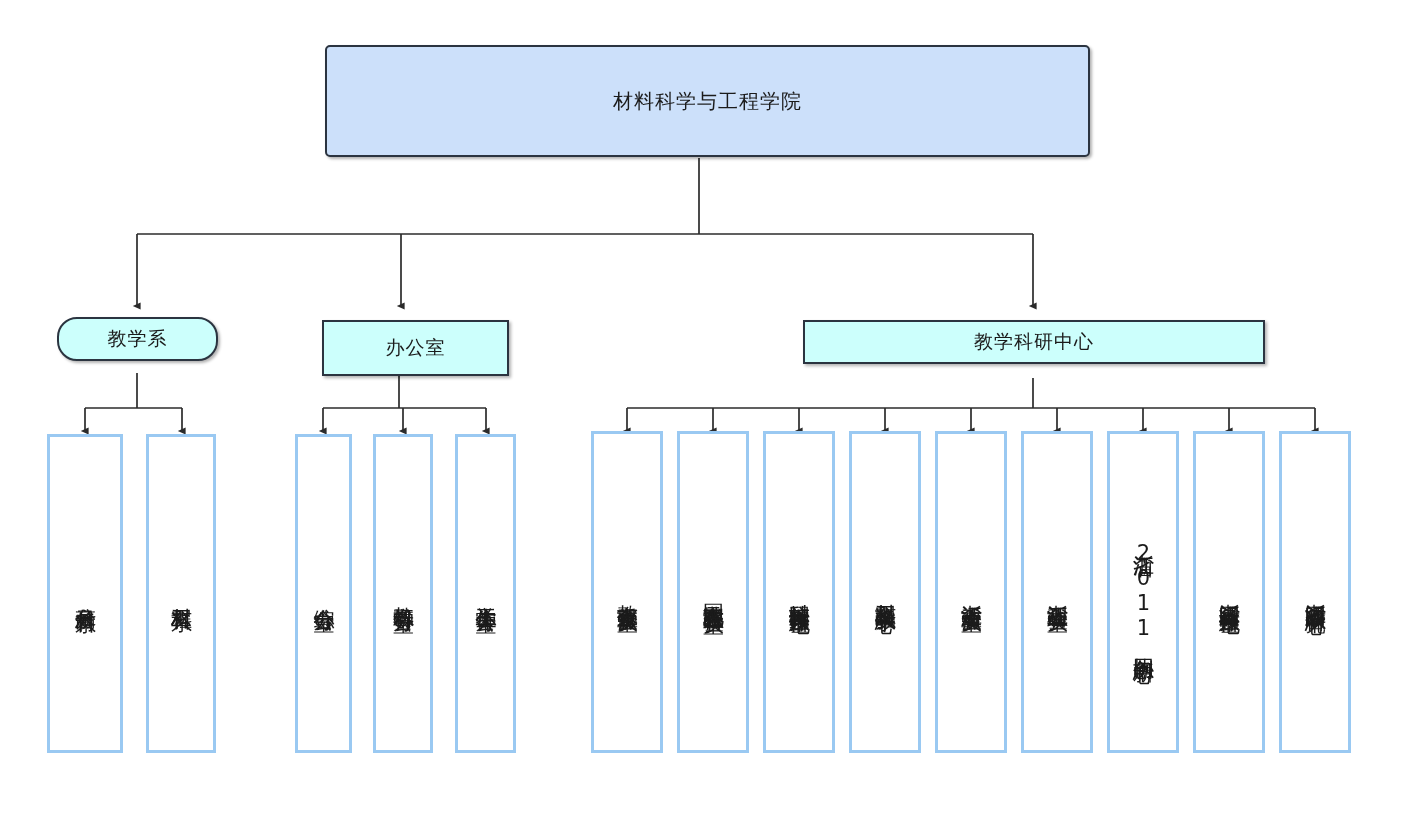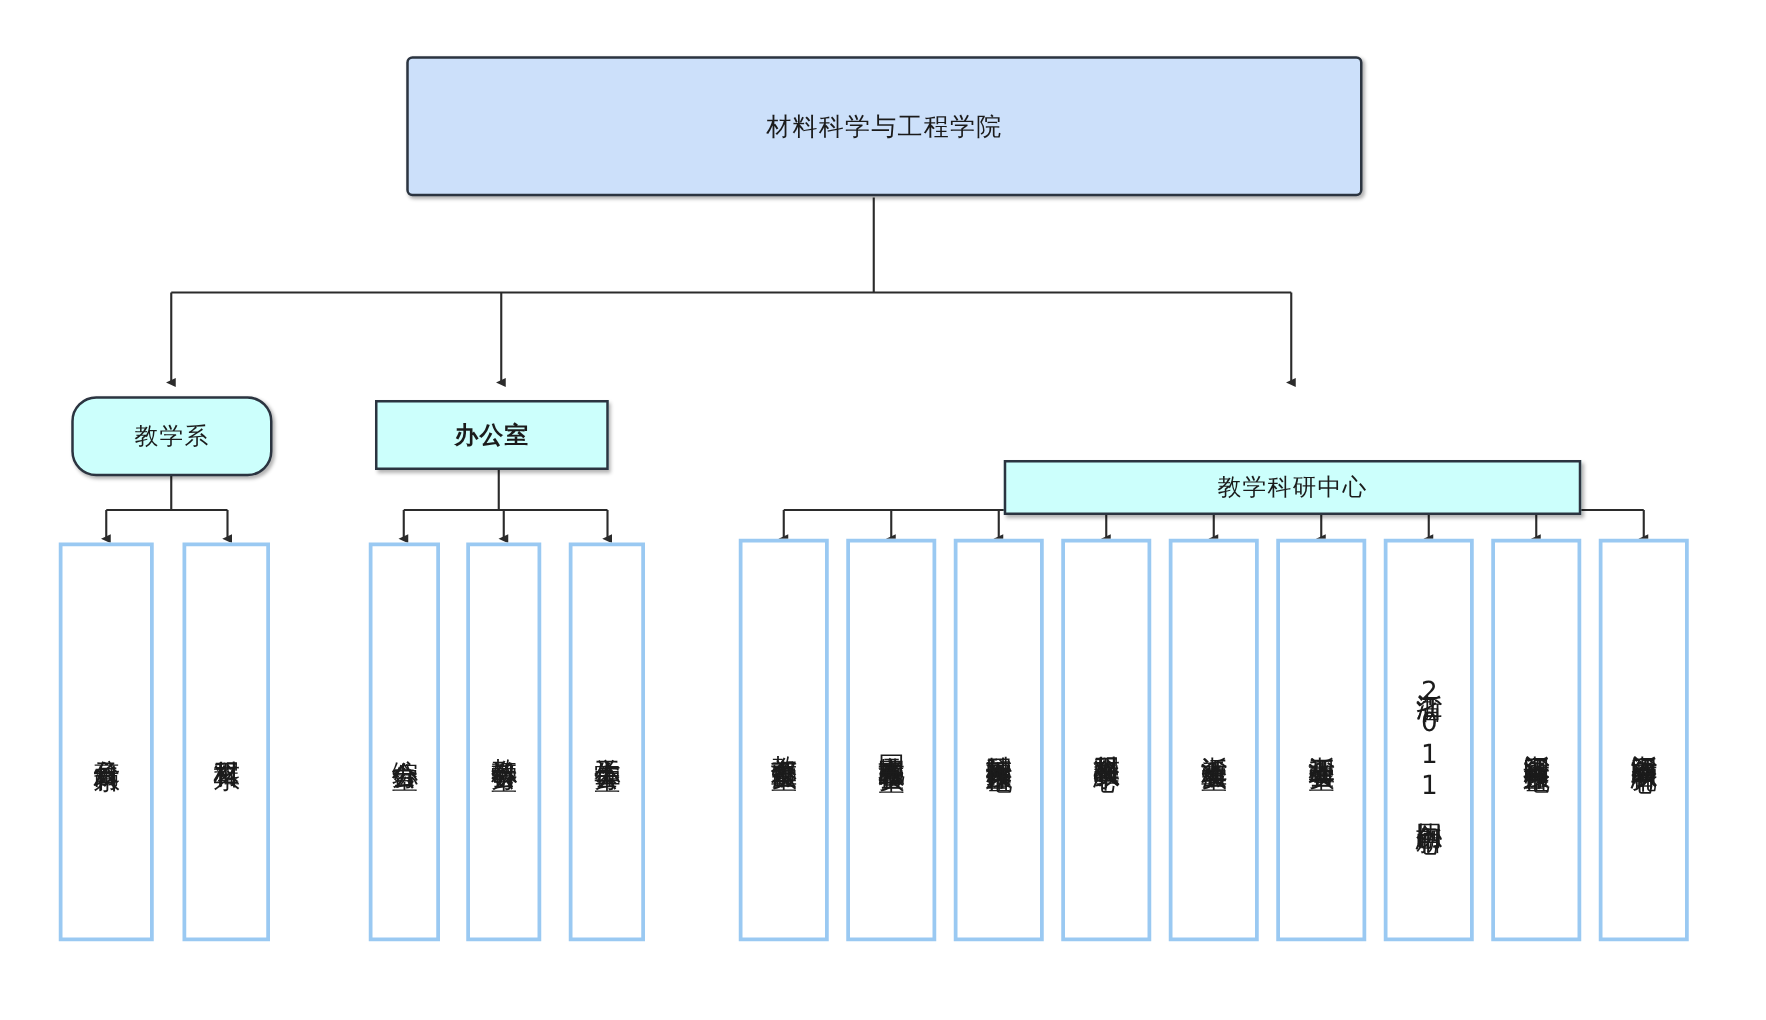--- a/index.html
+++ b/index.html
@@ -107,25 +107,25 @@
       <path d="M971,408 L971,431" marker-end="url(#arrowhead)"></path>
       <path d="M1057,408 L1057,431" marker-end="url(#arrowhead)"></path>
       <path d="M1143,408 L1143,431" marker-end="url(#arrowhead)"></path>
       <path d="M1229,408 L1229,431" marker-end="url(#arrowhead)"></path>
       <path d="M1315,408 L1315,431" marker-end="url(#arrowhead)"></path>
     </g>
   </svg>
 
   <div class="node node-root" style="left:325px; top:45px; width:765px; height:112px;">材料科学与工程学院</div>
 
-  <div class="node node-branch" style="left:57px; top:317px; width:161px; height:64px;border-radius:20px;">教学系</div>
+  <div class="node node-branch" style="left:57px; top:317px; width:161px; height:44px;border-radius:20px;">教学系</div>
 
-  <div class="node node-branch" style="left:300px; top:320px; width:187px; height:56px;font-weight:bold;">办公室</div>
+  <div class="node node-branch" style="left:322px; top:320px; width:187px; height:56px;">办公室</div>
 
-  <div class="node node-branch" style="left:803px; top:320px; width:462px; height:44px;margin-top:48px;">教学科研中心</div>
+  <div class="node node-branch" style="left:803px; top:320px; width:462px; height:44px;">教学科研中心</div>
 
   <div class="node node-leaf" style="left:47px; top:434px; width:76px; height:319px;">高分子材料系</div>
 
   <div class="node node-leaf" style="left:146px; top:434px; width:70px; height:319px;">材料工程系</div>
 
   <div class="node node-leaf" style="left:295px; top:434px; width:57px; height:319px;">综合办公室</div>
 
   <div class="node node-leaf" style="left:373px; top:434px; width:60px; height:319px;">教学科研办公室</div>
 
   <div class="node node-leaf" style="left:455px; top:434px; width:61px; height:319px;">学生工作办公室</div>

